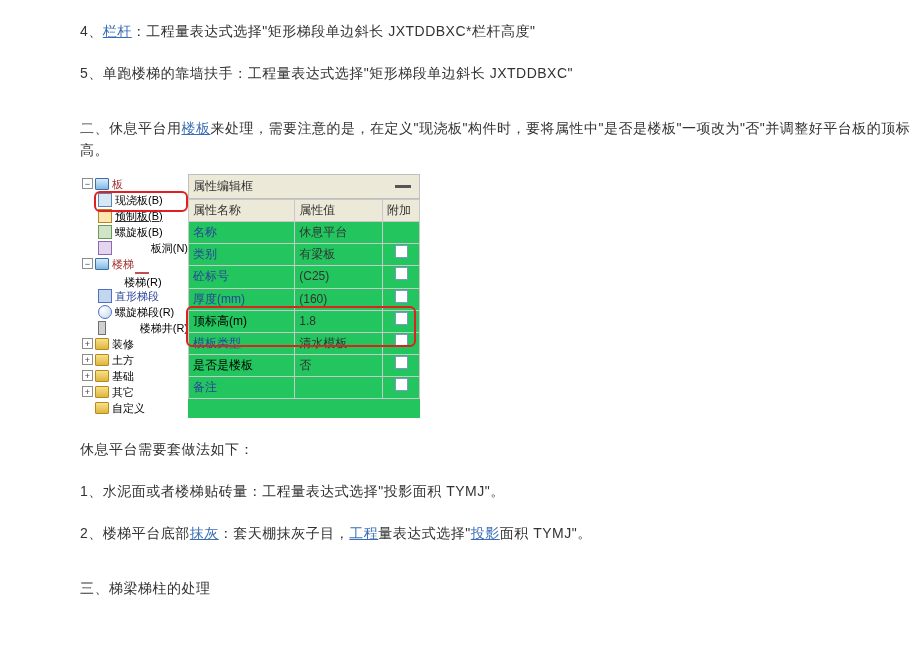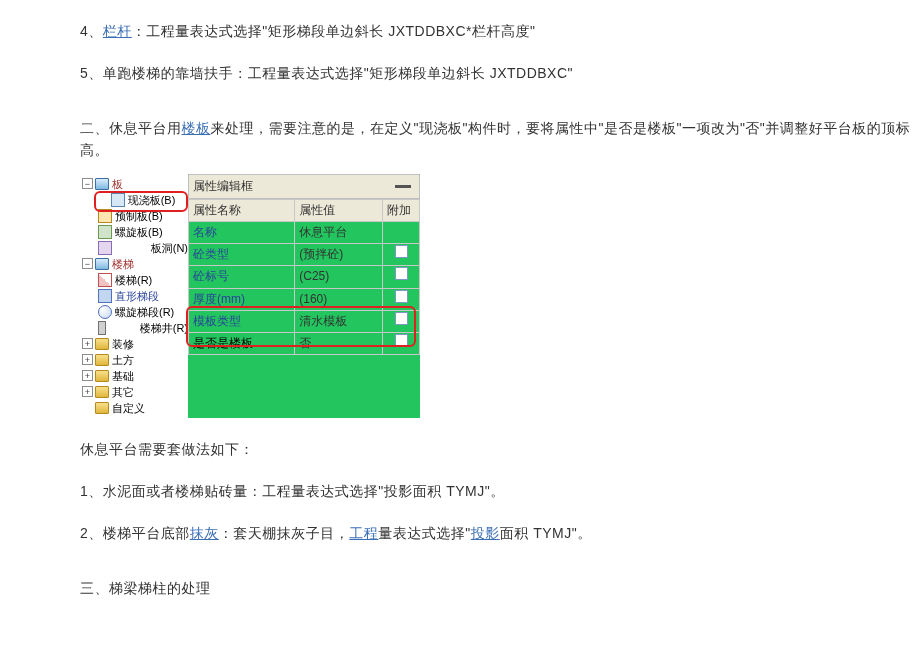--- a/index.html
+++ b/index.html
@@ -153,43 +153,43 @@
 <div class="figure fig-stack">
 
   <div class="tree">
     <div class="tree-row">
       <span class="tree-toggle">−</span>
       <span class="folder sel"></span>
       <span class="tree-label redish">板</span>
     </div>
     <div style="position:relative;">
       <div class="red-box1" style="left:14px; top:-1px; width:90px; height:17px;"></div>
-      <div class="tree-row" style="padding-left:18px;justify-content:center;">
+      <div class="tree-row" style="padding-left:18px;">
         <span class="mini-icon mi-slab"></span>
         <span class="tree-label">现浇板(B)</span>
       </div>
     </div>
-    <div class="tree-row" style="padding-left:18px;">
+    <div class="tree-row" style="padding-left:18px;text-decoration:underline;">
       <span class="mini-icon mi-slab2"></span>
       <span class="tree-label">预制板(B)</span>
     </div>
     <div class="tree-row" style="padding-left:18px;">
       <span class="mini-icon mi-slab3"></span>
       <span class="tree-label">螺旋板(B)</span>
     </div>
     <div class="tree-row" style="padding-left:18px;gap:36px;">
       <span class="mini-icon mi-slab4"></span>
       <span class="tree-label">板洞(N)</span>
     </div>
     <div class="tree-row">
       <span class="tree-toggle">−</span>
       <span class="folder sel"></span>
       <span class="tree-label redish">楼梯</span>
     </div>
-    <div class="tree-row" style="padding-left:18px;">
+    <div class="tree-row" style="padding-left:18px;flex-direction:column;">
       <span class="mini-icon mi-stair"></span>
       <span class="tree-label">楼梯(R)</span>
     </div>
     <div class="tree-row" style="padding-left:18px;">
       <span class="mini-icon mi-straight"></span>
       <span class="tree-label bluish">直形梯段</span>
     </div>
     <div class="tree-row" style="padding-left:18px;">
       <span class="mini-icon mi-spiral"></span>
       <span class="tree-label">螺旋梯段(R)</span>
@@ -239,42 +239,52 @@
           <th style="width:28px;margin-top:16px;">附加</th>
         </tr>
         </tbody>
             <tbody id="grid-body">
               <tr>
                 <td class="name-cell">名称</td>
                 <td>休息平台</td>
                 <td style="text-align: center;"></td>
               </tr>
               <tr>
-                <td class="name-cell">砼类型</td>
-                <td>(预拌砼)</td>
+                <td class="name-cell">类别</td>
+                <td>有梁板</td>
                 <td style="text-align: center;"><span class="checkbox"></span></td>
               </tr>
               <tr>
                 <td class="name-cell">砼标号</td>
                 <td>(C25)</td>
                 <td style="text-align: center;"><span class="checkbox"></span></td>
               </tr>
               <tr>
                 <td class="name-cell">厚度(mm)</td>
                 <td>(160)</td>
                 <td style="text-align: center;"><span class="checkbox"></span></td>
               </tr>
               <tr>
+                <td class="black-cell">顶标高(m)</td>
+                <td>1.8</td>
+                <td style="text-align: center;"><span class="checkbox"></span></td>
+              </tr>
+              <tr>
                 <td class="name-cell">模板类型</td>
                 <td>清水模板</td>
                 <td style="text-align: center;"><span class="checkbox"></span></td>
               </tr>
               <tr>
                 <td class="black-cell">是否是楼板</td>
                 <td>否</td>
+                <td style="text-align: center;"><span class="checkbox"></span></td>
+              </tr>
+              <tr>
+                <td class="name-cell">备注</td>
+                <td></td>
                 <td style="text-align: center;"><span class="checkbox"></span></td>
               </tr>
             </tbody>
       </table>
       <div class="red-box1" style="left:-2px; top:107px; width:226px; height:37px;"></div>
     </div>
   </div>
 </div>
 </div>
 

